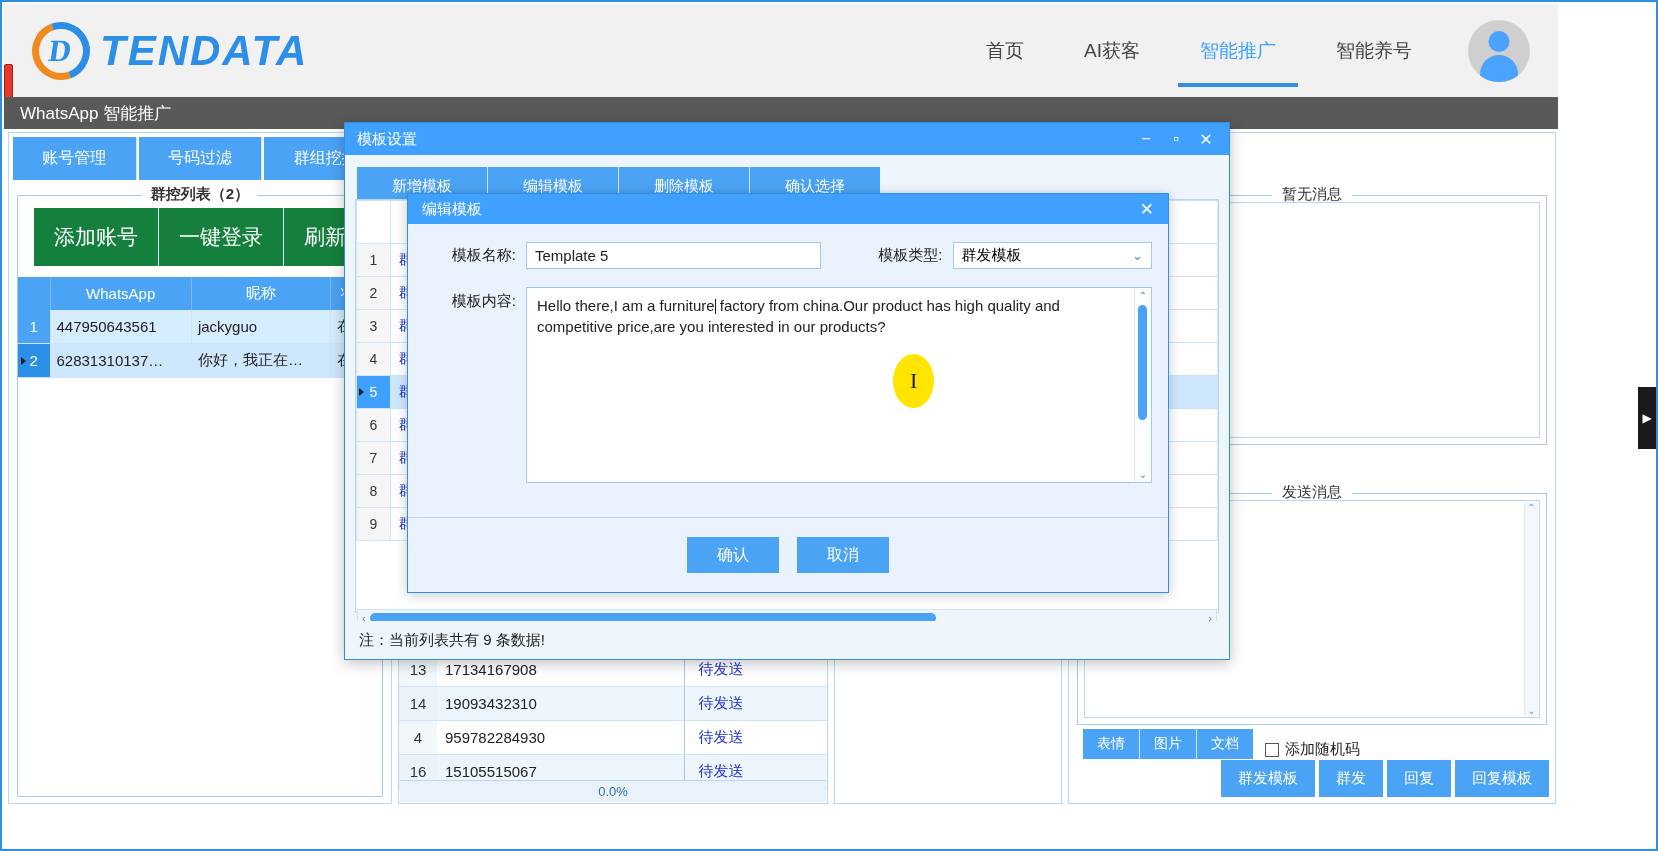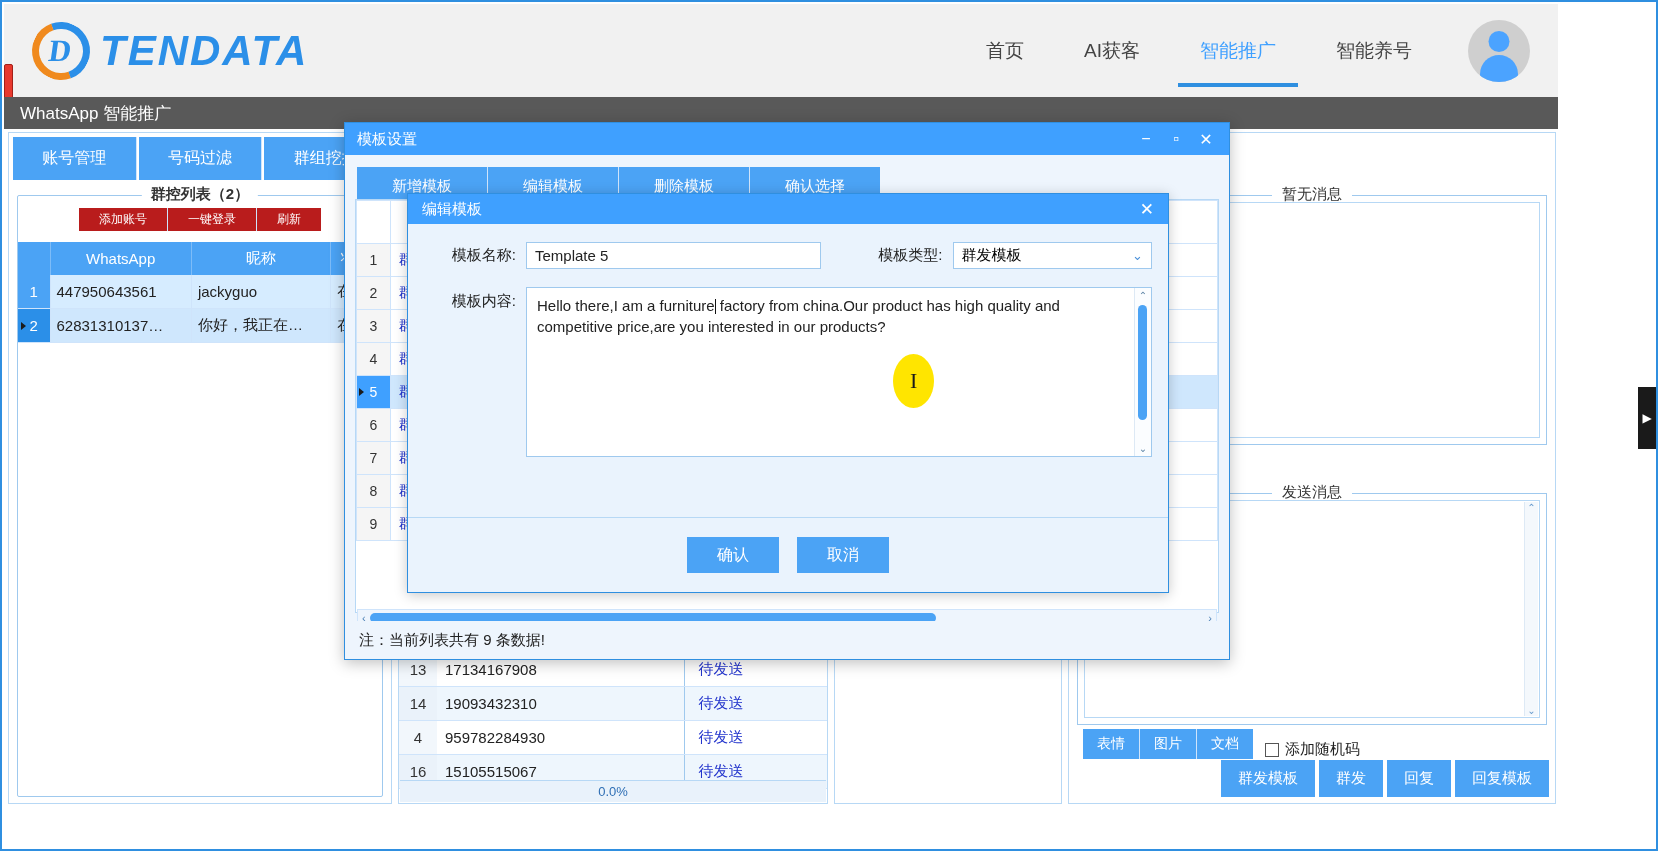--- a/index.html
+++ b/index.html
@@ -98,22 +98,22 @@
     position: absolute; left: 8px; top: 62px; right: 8px; bottom: 6px;
     border: 1px solid #9fc9ee; border-radius: 2px;
   }
   .group-legend {
     position: absolute; top: -11px; left: 50%; transform: translateX(-50%);
     background: #ffffff; padding: 0 9px; font-size: 15px;
     font-weight: bold; color: #333; white-space: nowrap;
   }
   .gl-btn-row { display: flex; justify-content: center; margin-top: 12px; gap: 0; }
   .gl-btn {
-    background: #b91c1c; color: #fff; font-size: 12px;
-    padding: 3px 20px; cursor: pointer; border-right: 1px solid #cfe4fb;
+    background: #15803d; color: #fff; font-size: 21px;
+    padding: 15px 20px; cursor: pointer; border-right: 1px solid #cfe4fb;
   }
   .gl-btn:last-child { border-right: none; }
   .acct-table { width: 100%; border-collapse: collapse; margin-top: 11px; }
   .acct-table th {
     background: #4ba3f5; color: #fff; font-size: 15px; font-weight: normal;
     padding: 7px 4px; border-right: 1px solid #7dbcf8;
   }
   .acct-table td {
     font-size: 15px; padding: 7px 6px; color: #222;
     border-bottom: 1px solid #cfe4fb; border-right: 1px solid #cfe4fb;
@@ -307,21 +307,21 @@
   .file-input {
     flex: 1; height: 27px; border: 1px solid #9fc9ee; background: #fff;
   }
   .file-btn {
     background: #4ba3f5; color: #fff; font-size: 14px;
     padding: 0 10px; display: flex; align-items: center; cursor: pointer;
     border-right: 1px solid #cfe4fb;
   }
   .file-btn:last-child { border-right: none; }
   .ta-wrap {
-    flex: 1; height: 170px; border: 1px solid #9fc9ee; background: #fff;
+    flex: 1; height: 196px; border: 1px solid #9fc9ee; background: #fff;
     position: relative; overflow: hidden;
   }
   .ta-text {
     padding: 7px 10px; font-size: 15px; color: #222; line-height: 1.42;
     padding-right: 24px;
   }
   .ta-caret {
     display: inline-block; width: 1px; height: 15px; background: #111;
     vertical-align: -3px;
   }

